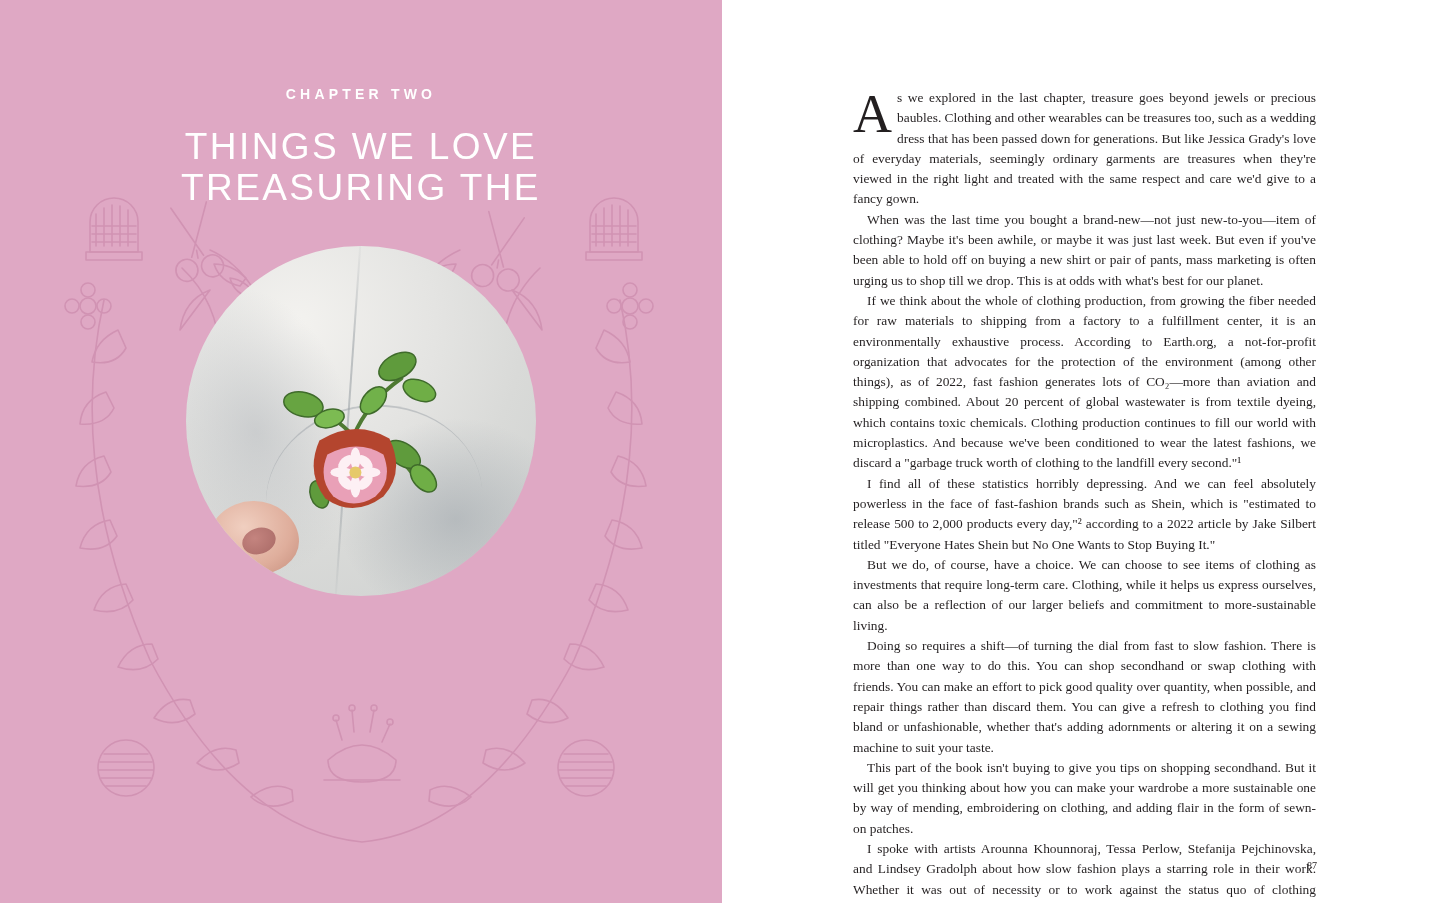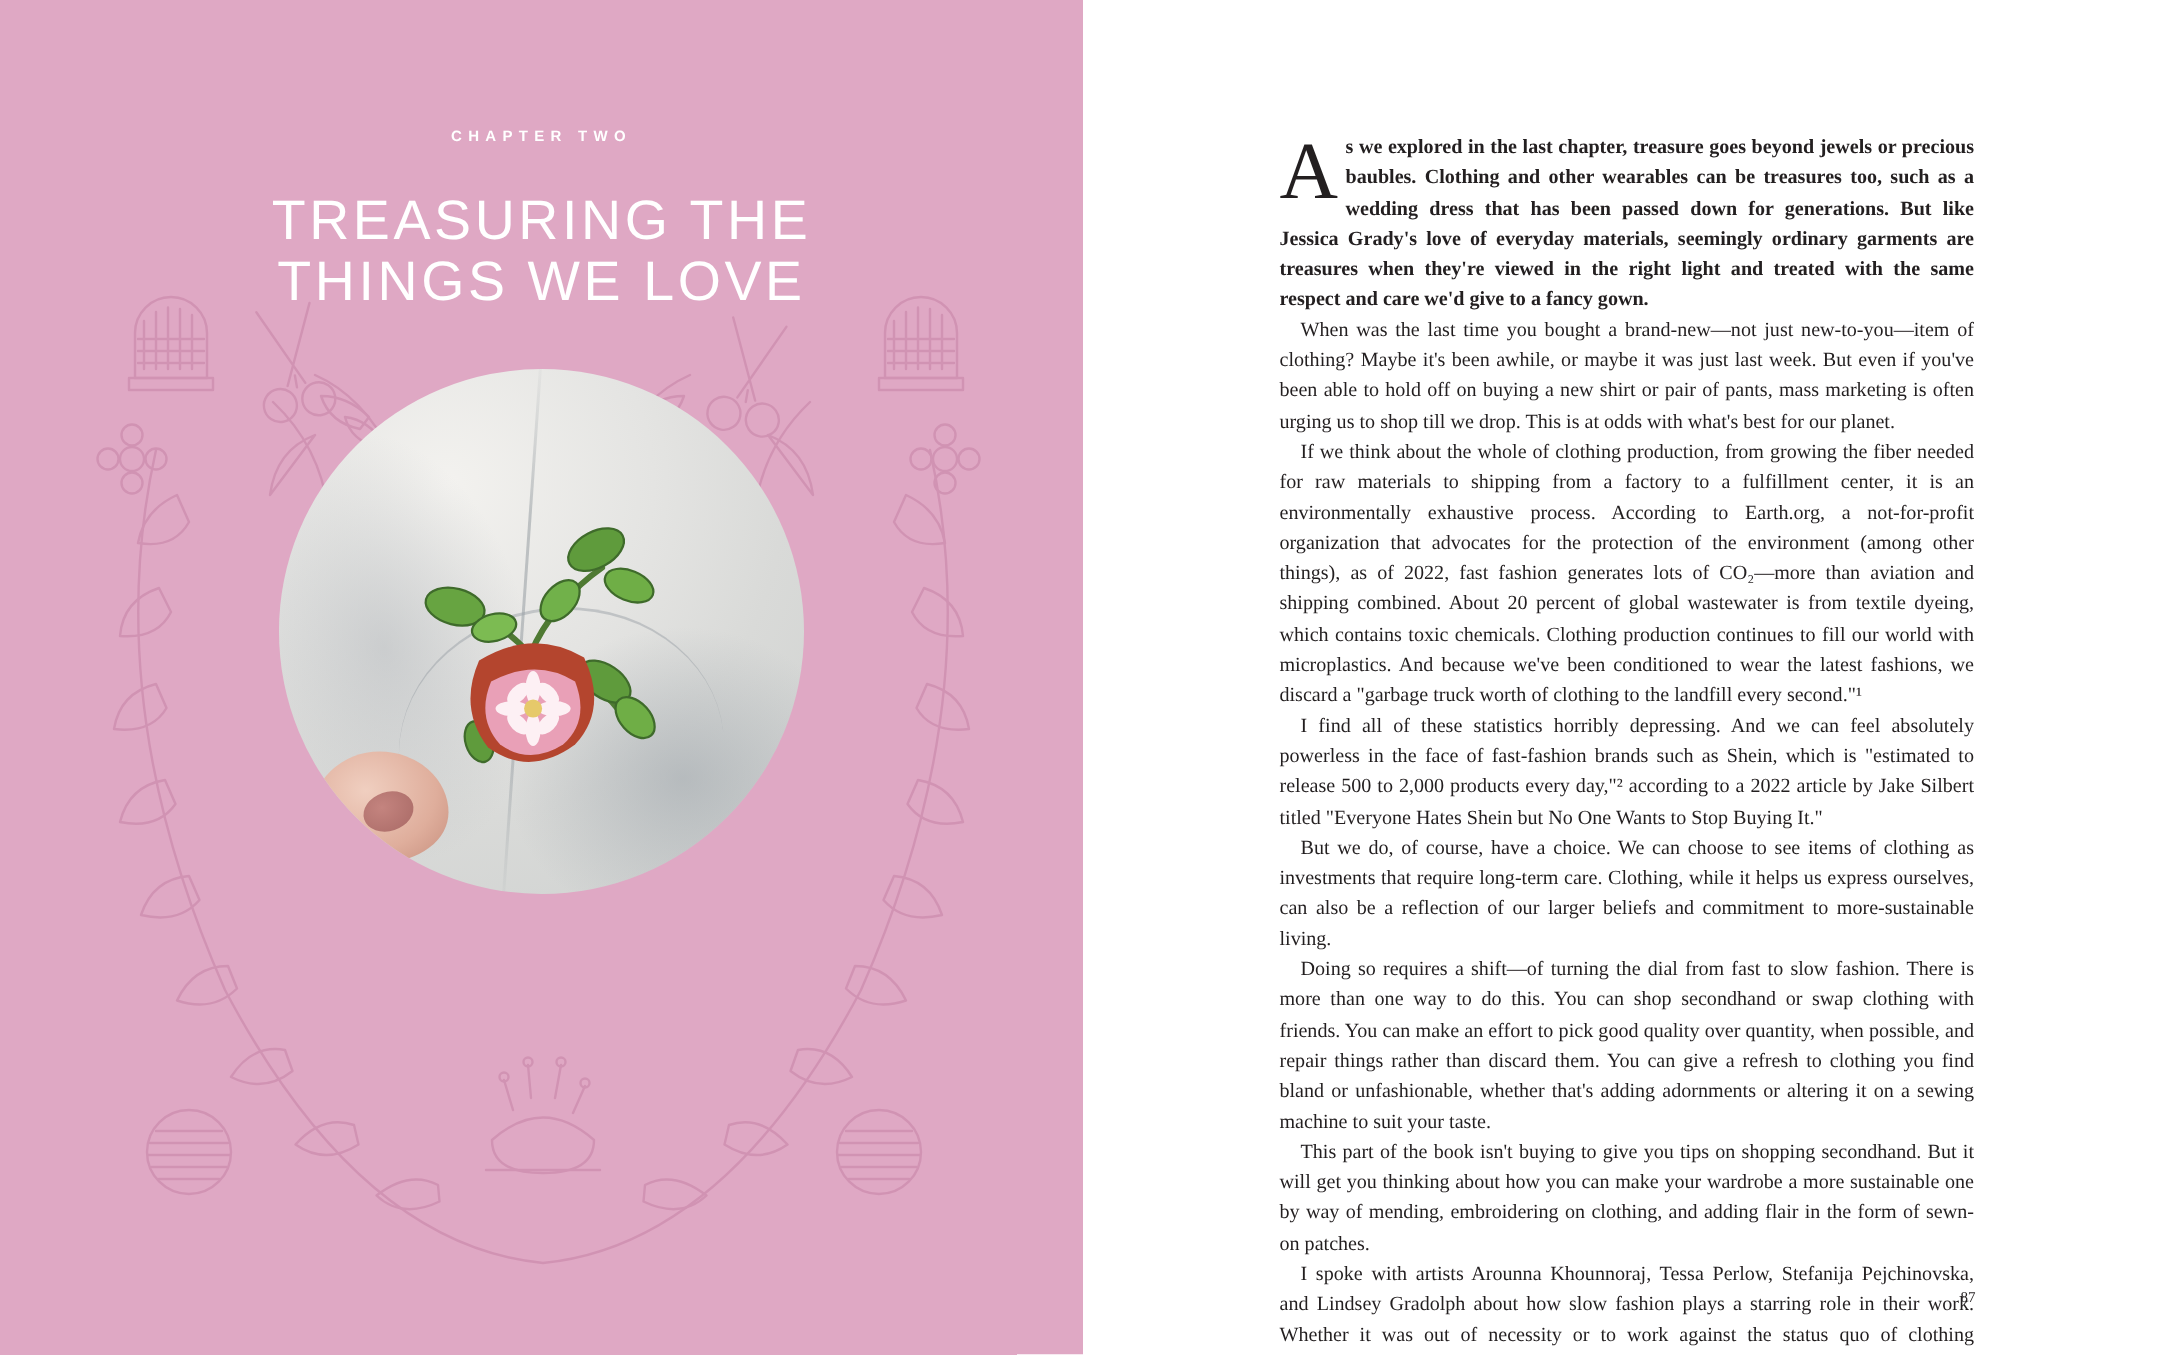--- a/index.html
+++ b/index.html
@@ -33,21 +33,21 @@
     inset: 0;
     pointer-events: none;
   }
   .chapter-label {
     position: absolute;
     top: 86px;
     left: 0;
     width: 722px;
     text-align: center;
     font-family: "Liberation Sans", sans-serif;
-    font-size: 10px;
+    font-size: 14px;
     letter-spacing: 4.2px;
     color: #ffffff;
     font-weight: 700;
   }
   .chapter-title {
     position: absolute;
     top: 126px;
     left: 0;
     width: 722px;
     text-align: center;
@@ -158,21 +158,20 @@
     font-size: 13.4px;
     line-height: 20.3px;
     color: #231f20;
     text-align: justify;
     text-indent: 14px;
     -webkit-hyphens: auto;
     hyphens: auto;
   }
   .body-text p.first {
     text-indent: 0;
-    font-weight: bold;
   }
   .dropcap-para {
     position: relative;
     min-height: 62px;
   }
   .dropcap {
     float: left;
     font-family: "Liberation Serif", serif;
     font-size: 54px;
     line-height: 44px;
@@ -295,22 +294,22 @@
           <path d="M0,60 q20,-40 52,-54"></path>
           <path d="M16,34 q14,-14 32,-14 q-6,18 -26,22 z"></path>
           <path d="M6,52 q10,-16 26,-18 q-4,16 -22,20 z"></path>
         </g>
       </g>
     </svg>
 
     <div class="chapter-label">CHAPTER TWO</div>
 
     <div class="chapter-title">
+      <div>THINGS WE LOVE</div>
       <div>TREASURING THE</div>
-      <div>THINGS WE LOVE</div>
     </div>
 
     <div class="photo-circle">
       <div class="photo-inner">
         <div class="denim-shadow-1"></div>
         <div class="denim-shadow-2"></div>
         <div class="denim-fold"></div>
         <div class="denim-seam"></div>
         <div class="thumb"></div>
         <div class="nail"></div>

